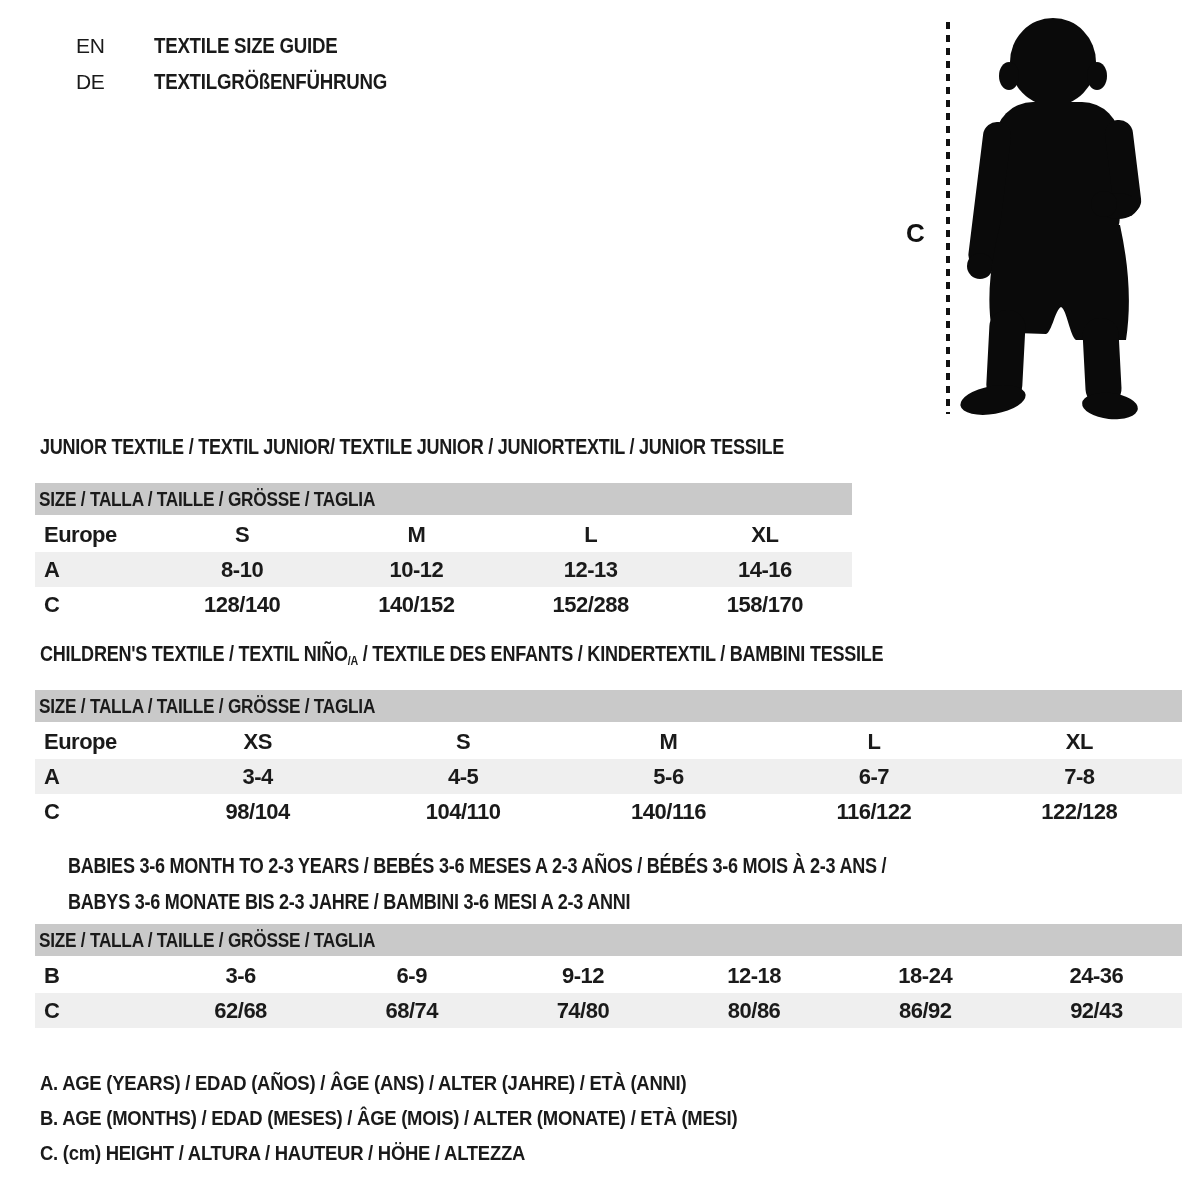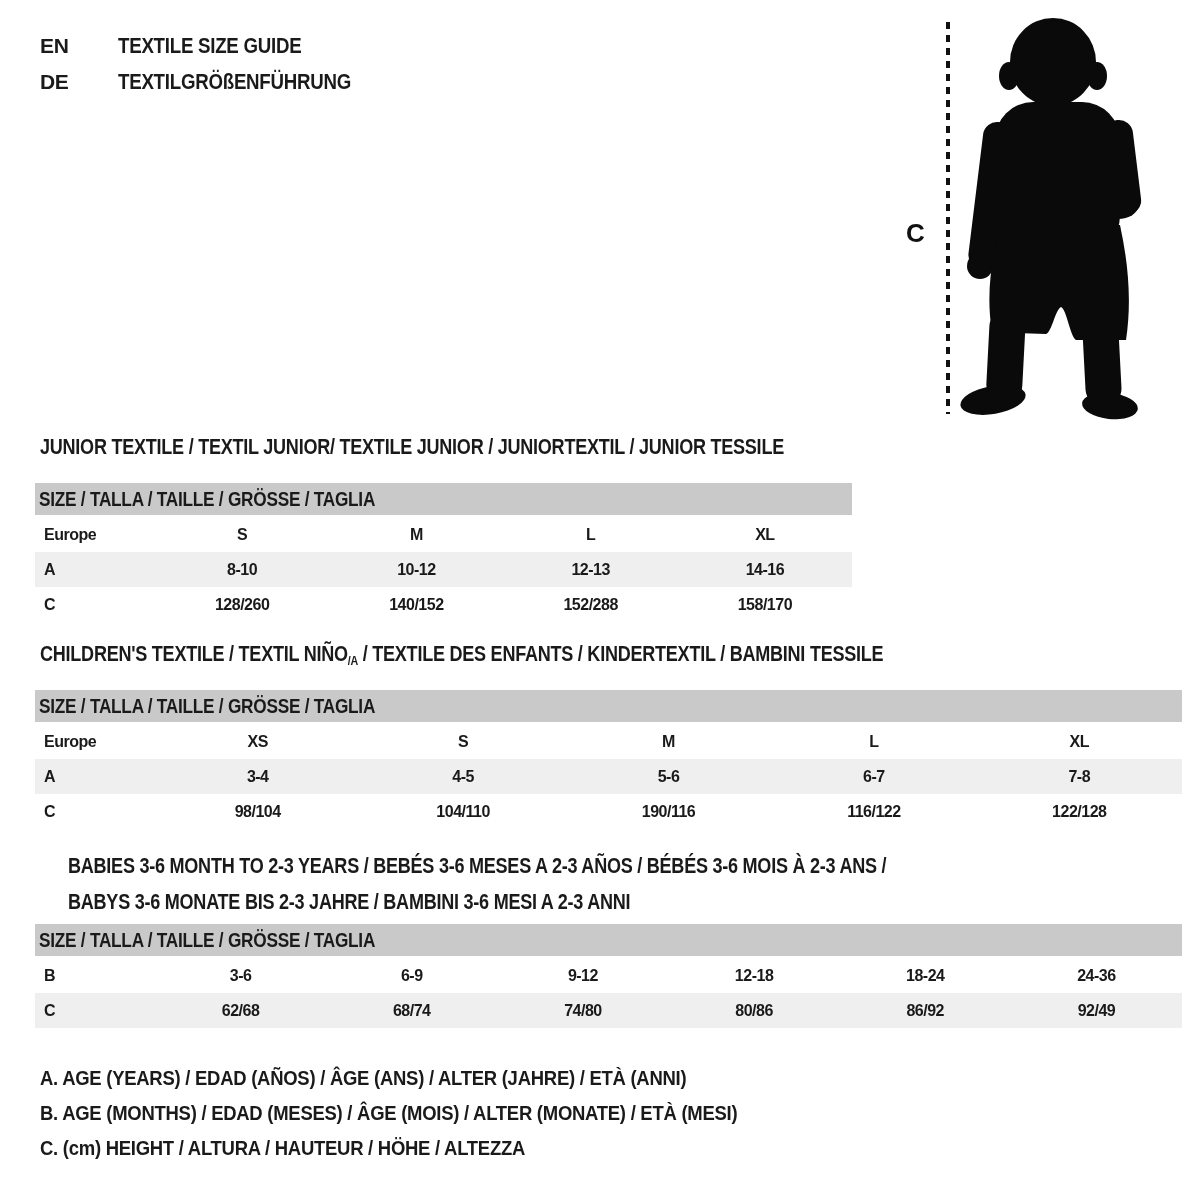--- a/index.html
+++ b/index.html
@@ -11,21 +11,21 @@
     color: #1a1a1a;
     font-family: "Liberation Sans", sans-serif;
     overflow: hidden;
   }
   .abs { position: absolute; }
 
   
   .lang-block { left: 40px; top: 28px; }
   .lang-row { display: flex; height: 36px; align-items: center; }
   .lang-code {
-    width: 78px; font-weight: bold; font-size: 21px; letter-spacing: -0.3px;
+    width: 78px; font-weight: normal; font-size: 21px; letter-spacing: -0.3px; margin-left: 36px;
   }
   .lang-title {
     display: inline-block; font-weight: bold; font-size: 22px;
     transform: scaleX(0.85); transform-origin: left center;
     white-space: nowrap; letter-spacing: -0.3px;
   }
 
   
   .section-title {
     font-weight: bold; font-size: 22px; line-height: 28px;
@@ -50,31 +50,31 @@
     height: 32px; background: #c9c9c9; margin-bottom: 2px;
     display: flex; align-items: center; padding-left: 4px;
   }
   .bar-text {
     display: inline-block; font-weight: bold; font-size: 21px;
     transform: scaleX(0.82); transform-origin: left center;
     white-space: nowrap; letter-spacing: -0.3px;
   }
   .t-row {
     display: grid; height: 35px; align-items: center;
-    font-weight: bold; font-size: 16px; letter-spacing: -0.5px;
+    font-weight: bold; font-size: 22px; letter-spacing: -0.5px;
   }
   .cols-4 { grid-template-columns: 120px repeat(4, 1fr); }
   .cols-5 { grid-template-columns: 120px repeat(5, 1fr); }
   .cols-6 { grid-template-columns: 120px repeat(6, 1fr); }
   .cell-label { padding-left: 9px; }
   .cell-val { text-align: center; }
   .row-light { background: #efefef; }
 
   
-  .legend-row { height: 35px; display: flex; align-items: center; }
+  .legend-row { height: 35px; display: flex; align-items: flex-end; }
   .legend-text {
     display: inline-block; font-weight: bold; font-size: 21px;
     transform: scaleX(0.88); transform-origin: left center;
     white-space: nowrap; letter-spacing: -0.3px;
   }
 </style>
 </head>
 <body>
 
 <div class="abs lang-block">
@@ -124,21 +124,21 @@
   </div>
   <div class="t-row cols-4 row-light">
     <div class="cell-label">A</div>
     <div class="cell-val">8-10</div>
     <div class="cell-val">10-12</div>
     <div class="cell-val">12-13</div>
     <div class="cell-val">14-16</div>
   </div>
   <div class="t-row cols-4">
     <div class="cell-label">C</div>
-    <div class="cell-val">128/260</div>
+    <div class="cell-val">128/140</div>
     <div class="cell-val">140/152</div>
     <div class="cell-val">152/288</div>
     <div class="cell-val">158/170</div>
   </div>
 </div>
 
 <div class="abs section-title" style="left:40px; top:640px;">
   <span>CHILDREN'S TEXTILE / TEXTIL NIÑO</span><span class="subscript">/A</span><span> / TEXTILE DES ENFANTS / KINDERTEXTIL / BAMBINI TESSILE</span>
 </div>
 
@@ -159,21 +159,21 @@
     <div class="cell-val">3-4</div>
     <div class="cell-val">4-5</div>
     <div class="cell-val">5-6</div>
     <div class="cell-val">6-7</div>
     <div class="cell-val">7-8</div>
   </div>
   <div class="t-row cols-5">
     <div class="cell-label">C</div>
     <div class="cell-val">98/104</div>
     <div class="cell-val">104/110</div>
-    <div class="cell-val">190/116</div>
+    <div class="cell-val">140/116</div>
     <div class="cell-val">116/122</div>
     <div class="cell-val">122/128</div>
   </div>
 </div>
 
 <div class="abs section-title two-line" style="left:40px; top:848px;">
   <div class="title-line">
     <span>BABIES 3-6 MONTH TO 2-3 YEARS / BEBÉS 3-6 MESES A 2-3 AÑOS / BÉBÉS 3-6 MOIS À 2-3 ANS /</span>
   </div>
   <div class="title-line">
@@ -194,21 +194,21 @@
     <div class="cell-val">18-24</div>
     <div class="cell-val">24-36</div>
   </div>
   <div class="t-row cols-6 row-light">
     <div class="cell-label">C</div>
     <div class="cell-val">62/68</div>
     <div class="cell-val">68/74</div>
     <div class="cell-val">74/80</div>
     <div class="cell-val">80/86</div>
     <div class="cell-val">86/92</div>
-    <div class="cell-val">92/49</div>
+    <div class="cell-val">92/43</div>
   </div>
 </div>
 
 <div class="abs" style="left:40px; top:1060px;">
   <div class="legend-row">
     <span class="legend-text">A. AGE (YEARS) / EDAD (AÑOS) / ÂGE (ANS) / ALTER (JAHRE) / ETÀ (ANNI)</span>
   </div>
   <div class="legend-row">
     <span class="legend-text">B. AGE (MONTHS) / EDAD (MESES) / ÂGE (MOIS) / ALTER (MONATE) / ETÀ (MESI)</span>
   </div>

